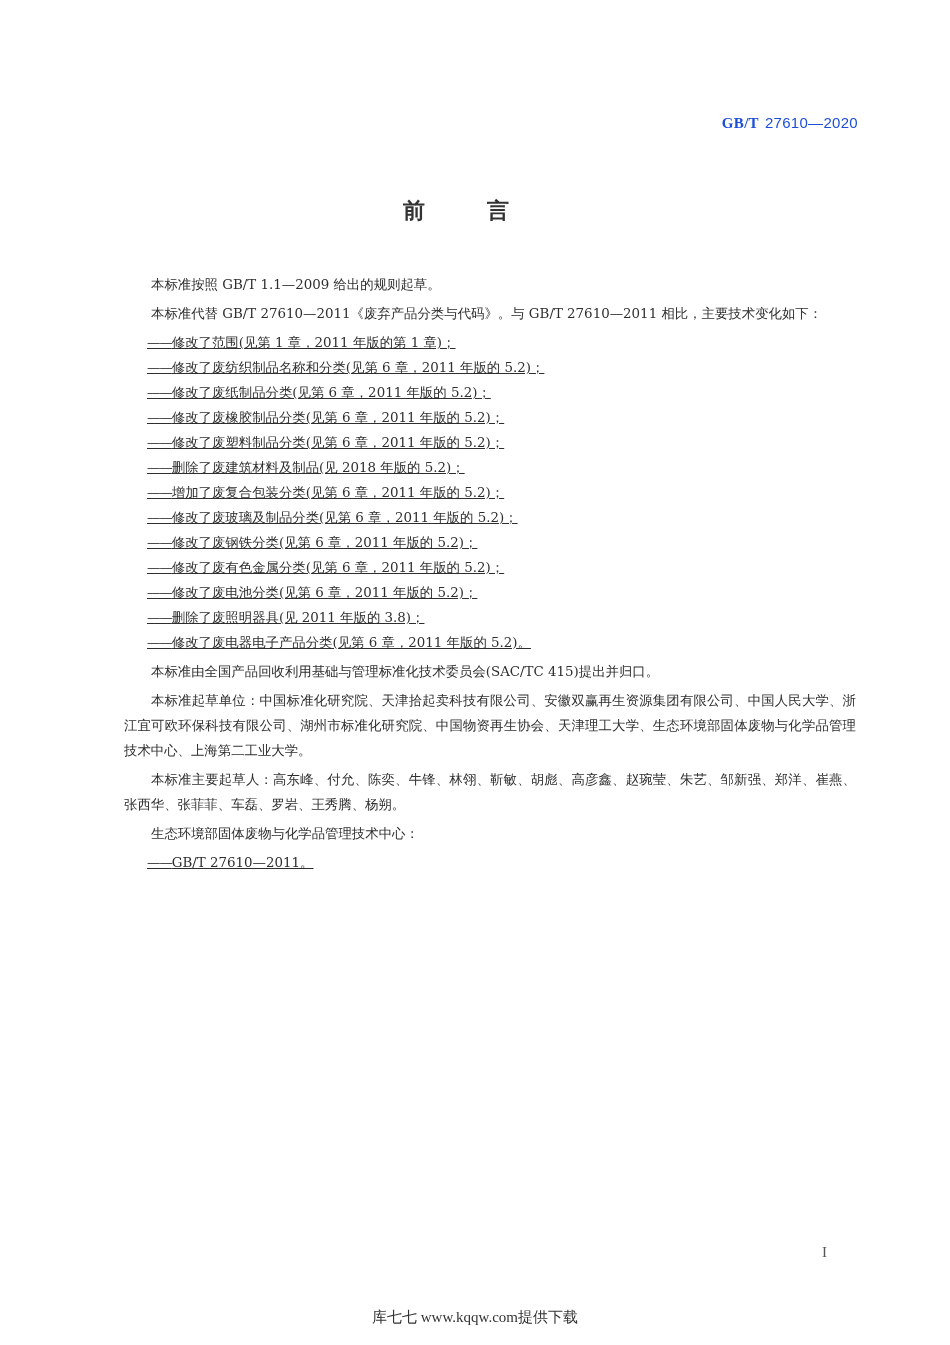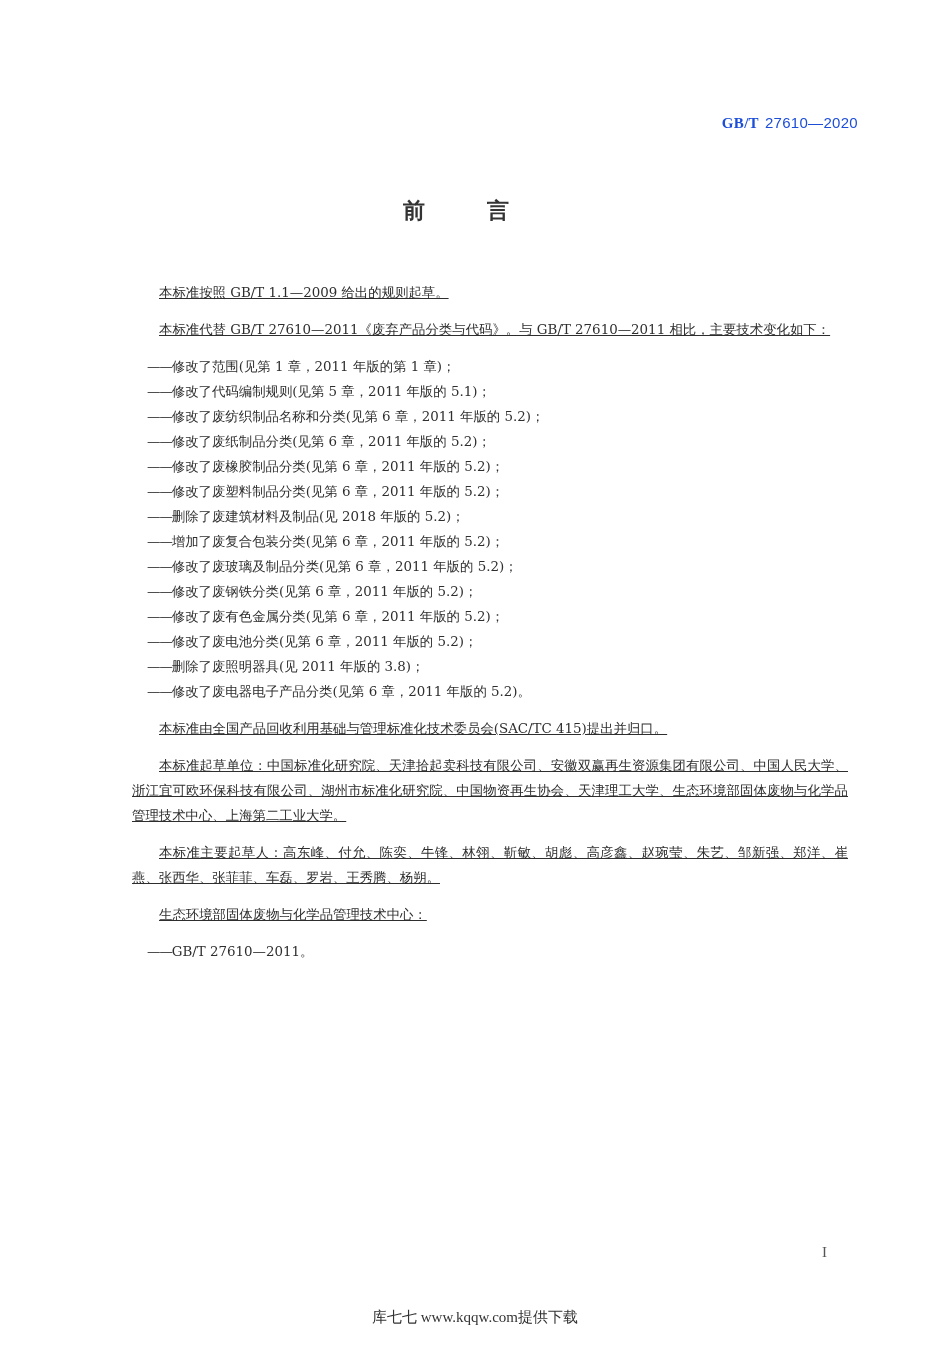--- a/index.html
+++ b/index.html
@@ -14,22 +14,22 @@
     .std-code .prefix { font-family: "Liberation Serif", serif; font-weight: bold; margin-right: 6px; }
     .title {
       position: absolute; top: 196px; left: 0; width: 950px; text-align: center;
       font-family: "DejaVu Sans", sans-serif; font-weight: bold; font-size: 22px; color: #333;
       letter-spacing: 62px; padding-left: 24px; box-sizing: border-box;
     }
     .body {
       position: absolute; top: 268px; left: 120px; width: 740px;
       font-size: 13.4px; line-height: 25px; color: #2e2e2e;
     }
-    .p { text-indent: 27px; margin: 12px; text-align: justify; text-decoration: underline; }
-    .li { margin: 0; padding-left: 27px; white-space: nowrap; }
+    .p { text-indent: 27px; margin: 4px; text-align: justify; }
+    .li { margin: 0; padding-left: 27px; white-space: nowrap; text-decoration: underline; }
     .li .dash { letter-spacing: -1px; }
     .page-num {
       position: absolute; top: 1244px; left: 822px; font-family: "Liberation Serif", serif; font-size: 15px; color: #555;
     }
     .footer {
       position: absolute; top: 1308px; left: 0; width: 950px; text-align: center;
       font-family: "Liberation Serif", serif; font-size: 15px; color: #333;
     }
   </style>
 </head>
@@ -40,21 +40,20 @@
 </div>
 
 <div class="title">前言</div>
 
 <div class="body">
   <p class="p">本标准按照 GB/T 1.1—2009 给出的规则起草。</p>
   <p class="p">本标准代替 GB/T 27610—2011《废弃产品分类与代码》。与 GB/T 27610—2011 相比，主要技术变化如下：</p>
 
   <div>
     <p class="li"><span class="dash">——</span><span>修改了范围(见第 1 章，2011 年版的第 1 章)；</span></p>
-    <p class="li"><span class="dash">——</span><span>修改了代码编制规则(见第 5 章，2011 年版的 5.1)；</span></p>
     <p class="li"><span class="dash">——</span><span>修改了废纺织制品名称和分类(见第 6 章，2011 年版的 5.2)；</span></p>
     <p class="li"><span class="dash">——</span><span>修改了废纸制品分类(见第 6 章，2011 年版的 5.2)；</span></p>
     <p class="li"><span class="dash">——</span><span>修改了废橡胶制品分类(见第 6 章，2011 年版的 5.2)；</span></p>
     <p class="li"><span class="dash">——</span><span>修改了废塑料制品分类(见第 6 章，2011 年版的 5.2)；</span></p>
     <p class="li"><span class="dash">——</span><span>删除了废建筑材料及制品(见 2018 年版的 5.2)；</span></p>
     <p class="li"><span class="dash">——</span><span>增加了废复合包装分类(见第 6 章，2011 年版的 5.2)；</span></p>
     <p class="li"><span class="dash">——</span><span>修改了废玻璃及制品分类(见第 6 章，2011 年版的 5.2)；</span></p>
     <p class="li"><span class="dash">——</span><span>修改了废钢铁分类(见第 6 章，2011 年版的 5.2)；</span></p>
     <p class="li"><span class="dash">——</span><span>修改了废有色金属分类(见第 6 章，2011 年版的 5.2)；</span></p>
     <p class="li"><span class="dash">——</span><span>修改了废电池分类(见第 6 章，2011 年版的 5.2)；</span></p>

